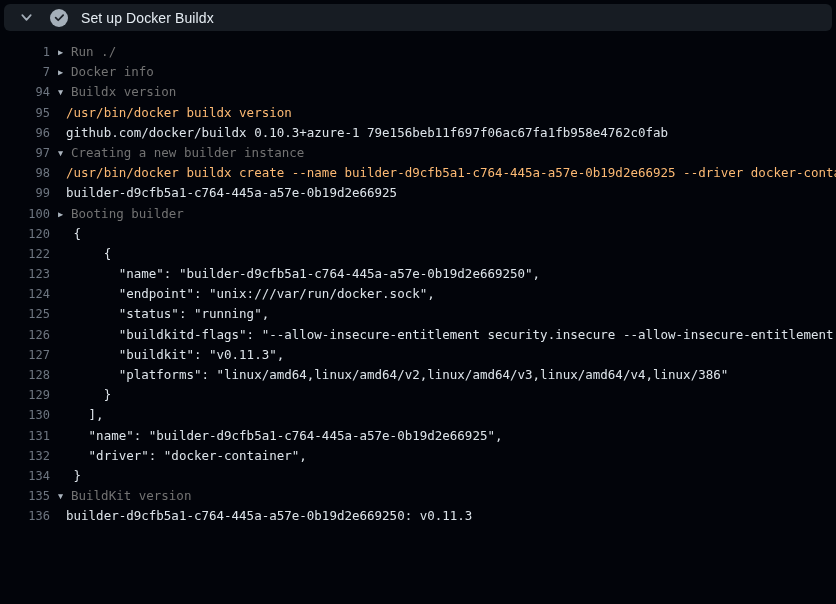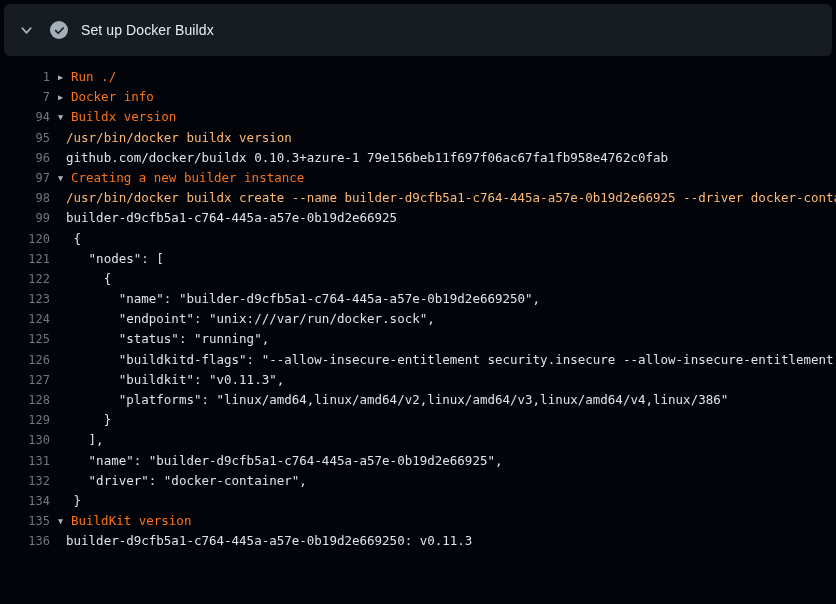--- a/index.html
+++ b/index.html
@@ -5,21 +5,21 @@
   html, body { margin: 0; padding: 0; }
   body {
     width: 836px; height: 604px;
     background: #02040a;
     overflow: hidden;
     font-family: "Liberation Sans", sans-serif;
   }
   
   .step-header {
     margin: 4px 4px 0 4px;
-    height: 52px;
+    height: 27px;
     background: #171c23;
     border-radius: 6px;
     display: flex;
     align-items: center;
     padding-left: 14px;
     box-sizing: border-box;
     cursor: pointer;
   }
   .chev { width: 16px; height: 16px; flex: none; display: inline-flex; align-items: center; justify-content: center; }
   .check-circle {
@@ -60,21 +60,21 @@
   .body { margin-left: 16px; }
   .row.group { cursor: pointer; }
   .row.group .body { margin-left: 8px; }
   .tri {
     display: inline-block;
     width: 13px;
     font-size: 8.5px;
     color: #aab4be;
     vertical-align: 1px;
   }
-  .gtitle { color: #f97316; }
+  .gtitle { color: #737373; }
   .command { color: #fdba74; }
   .output { color: #dde4ea; text-align: right; }
 </style>
 </head>
 <body>
 
 <div class="step-header">
   <span class="chev">
     <svg width="15" height="15" viewBox="0 0 16 16">
       <path d="M3.5 5.5 L8 10.5 L12.5 5.5" fill="none" stroke="#a5afb9" stroke-width="1.8" stroke-linecap="round" stroke-linejoin="round"></path>
@@ -90,22 +90,22 @@
 
 <div class="log" id="log">
     <div class="row group"><span class="num">1</span><span class="body group-collapsed"><span class="tri">▶</span><span class="gtitle">Run ./</span></span></div>
     <div class="row group"><span class="num">7</span><span class="body group-collapsed"><span class="tri">▶</span><span class="gtitle">Docker info</span></span></div>
     <div class="row group"><span class="num">94</span><span class="body group-expanded"><span class="tri">▼</span><span class="gtitle">Buildx version</span></span></div>
     <div class="row"><span class="num">95</span><span class="body command">/usr/bin/docker buildx version</span></div>
     <div class="row"><span class="num">96</span><span class="body output">github.com/docker/buildx 0.10.3+azure-1 79e156beb11f697f06ac67fa1fb958e4762c0fab</span></div>
     <div class="row group"><span class="num">97</span><span class="body group-expanded"><span class="tri">▼</span><span class="gtitle">Creating a new builder instance</span></span></div>
     <div class="row"><span class="num">98</span><span class="body command">/usr/bin/docker buildx create --name builder-d9cfb5a1-c764-445a-a57e-0b19d2e66925 --driver docker-container</span></div>
     <div class="row"><span class="num">99</span><span class="body output">builder-d9cfb5a1-c764-445a-a57e-0b19d2e66925</span></div>
+    <div class="row group"><span class="num">100</span><span class="body group-collapsed"><span class="tri">▶</span><span class="gtitle">Booting builder</span></span></div>
     <div class="row"><span class="num">120</span><span class="body output"> {</span></div>
-    <div class="row"><span class="num">121</span><span class="body output">   "nodes": [</span></div>
     <div class="row"><span class="num">122</span><span class="body output">     {</span></div>
     <div class="row"><span class="num">123</span><span class="body output">       "name": "builder-d9cfb5a1-c764-445a-a57e-0b19d2e669250",</span></div>
     <div class="row"><span class="num">124</span><span class="body output">       "endpoint": "unix:///var/run/docker.sock",</span></div>
     <div class="row"><span class="num">125</span><span class="body output">       "status": "running",</span></div>
     <div class="row"><span class="num">126</span><span class="body output">       "buildkitd-flags": "--allow-insecure-entitlement security.insecure --allow-insecure-entitlement network.host",</span></div>
     <div class="row"><span class="num">127</span><span class="body output">       "buildkit": "v0.11.3",</span></div>
     <div class="row"><span class="num">128</span><span class="body output">       "platforms": "linux/amd64,linux/amd64/v2,linux/amd64/v3,linux/amd64/v4,linux/386"</span></div>
     <div class="row"><span class="num">129</span><span class="body output">     }</span></div>
     <div class="row"><span class="num">130</span><span class="body output">   ],</span></div>
     <div class="row"><span class="num">131</span><span class="body output">   "name": "builder-d9cfb5a1-c764-445a-a57e-0b19d2e66925",</span></div>

